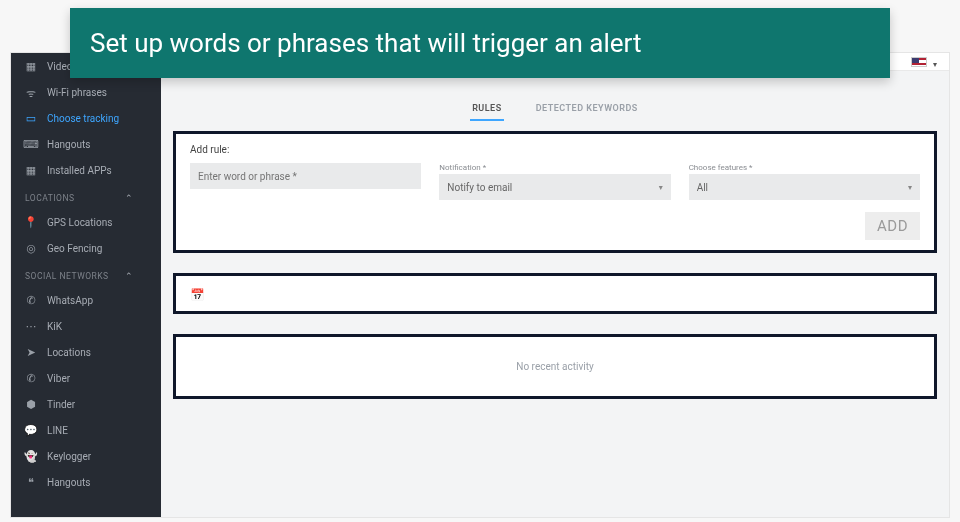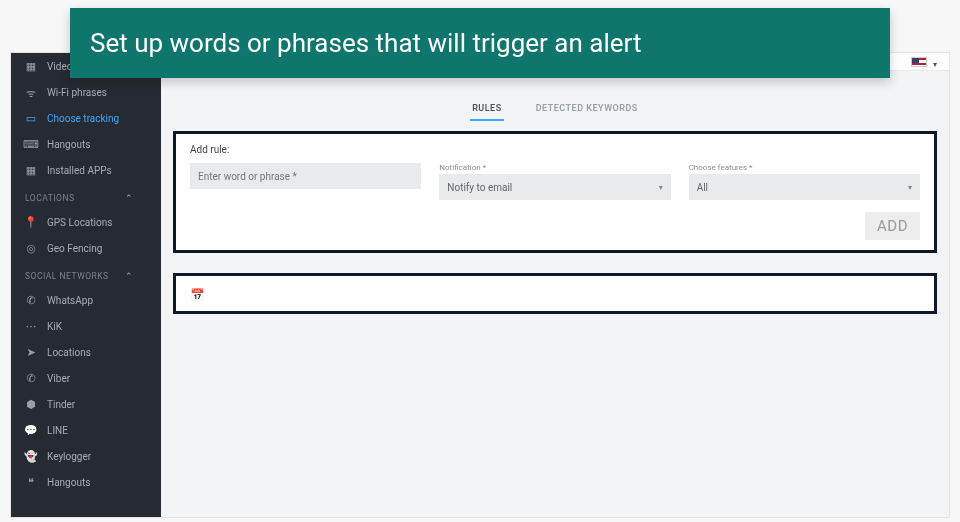--- a/index.html
+++ b/index.html
@@ -240,15 +240,18 @@
       </div>
       <div class="add-btn-row">
         <button class="add-btn">ADD</button>
       </div>
     </div>
 
     <div class="card date">
       <span class="cal-icon">📅</span>
     </div>
 
+    <div class="card activity">
+      <span>No recent activity</span>
+    </div>
   </main>
 
 </div>
 
 </body></html>

